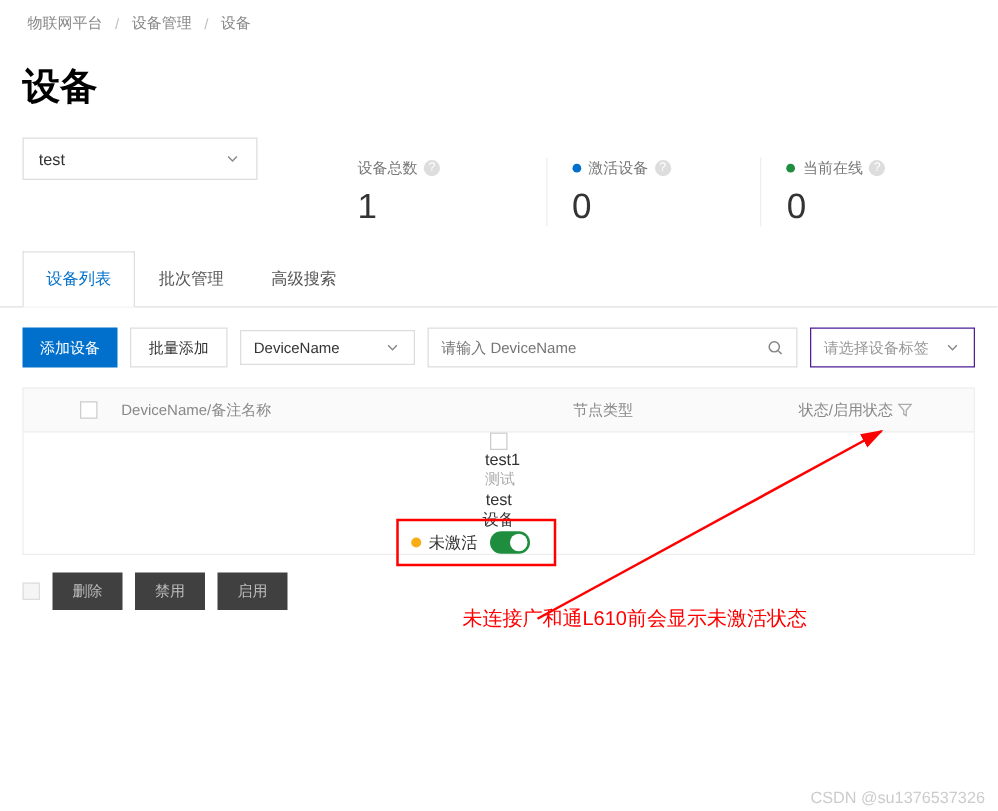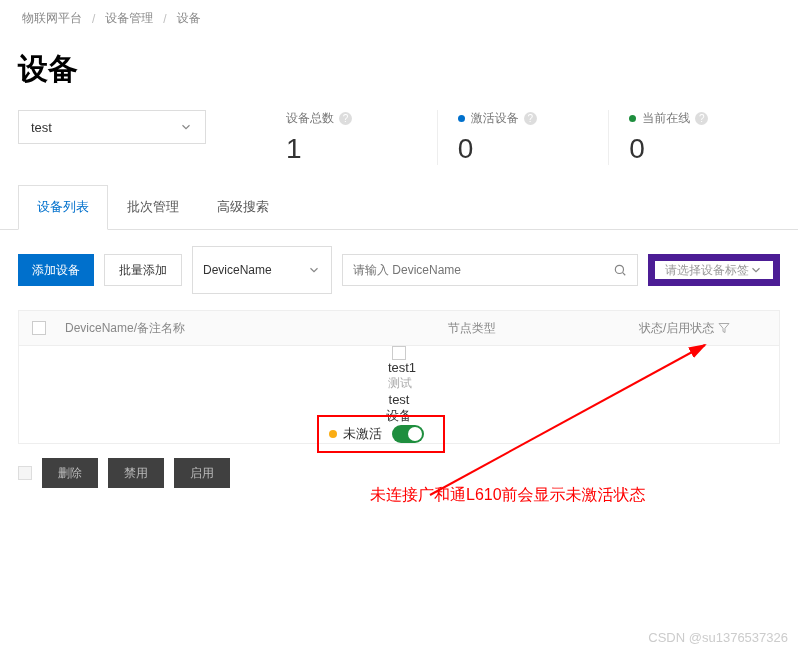--- a/index.html
+++ b/index.html
@@ -8,45 +8,45 @@
     .breadcrumb { display: flex; align-items: center; padding: 10px 18px; font-size: 12px; color: #888; }
     .breadcrumb span { margin: 0 4px; }
     .breadcrumb .sep { color: #c0c0c0; margin: 0 6px; }
     
     .page-title { font-size: 30px; font-weight: 600; padding: 12px 18px 20px; color: #000; }
     
     .summary-row { display: flex; padding: 0 18px 20px; }
     .product-select { width: 188px; height: 34px; border: 1px solid #ddd; display: flex; align-items: center; justify-content: space-between; padding: 0 12px; font-size: 13px; color: #333; cursor: pointer; margin-right: 60px; }
     .chevron-down { width: 14px; height: 14px; }
     
-    .stat-block { flex: 1; padding-left: 20px; border-right: 1px solid #eee; }
+    .stat-block { flex: 1; padding-left: 20px; border-right: 1px solid #eee; margin-top: 16px; }
     .stat-block:last-child { border-right: none; }
     .stat-label { display: flex; align-items: center; font-size: 12px; color: #777; margin-bottom: 6px; }
     .stat-dot { width: 7px; height: 7px; border-radius: 50%; margin-right: 6px; }
     .dot-blue { background: #0070cc; }
     .dot-green { background: #1e8e3e; }
     .help-icon { width: 13px; height: 13px; border-radius: 50%; background: #ddd; color: #fff; font-size: 10px; display: inline-flex; align-items: center; justify-content: center; margin-left: 5px; }
     .stat-value { font-size: 28px; font-weight: 300; color: #333; }
     
     .tabs { display: flex; border-bottom: 1px solid #e0e0e0; padding: 0 18px; }
     .tab { padding: 12px 18px; font-size: 13px; color: #555; cursor: pointer; border: 1px solid transparent; }
     .tab.active { color: #0070cc; border: 1px solid #e0e0e0; border-bottom: 1px solid #fff; margin-bottom: -1px; }
     
     .toolbar { display: flex; padding: 16px 18px; gap: 10px; align-items: center; }
     .btn { height: 32px; padding: 0 14px; font-size: 12px; display: flex; align-items: center; cursor: pointer; border: none; }
     .btn-primary { background: #0070cc; color: #fff; }
     .btn-default { background: #fff; border: 1px solid #ddd; color: #333; }
-    .select-box { height: 48px; border: 1px solid #ddd; display: flex; align-items: center; justify-content: space-between; padding: 0 10px; font-size: 12px; color: #333; cursor: pointer; min-width: 140px; }
+    .select-box { height: 28px; border: 1px solid #ddd; display: flex; align-items: center; justify-content: space-between; padding: 0 10px; font-size: 12px; color: #333; cursor: pointer; min-width: 140px; }
     .search-box { flex: 1; height: 32px; border: 1px solid #ddd; display: flex; align-items: center; padding: 0 10px; gap: 37px; }
     .search-box input { flex: 1; border: none; outline: none; font-size: 12px; }
     .search-icon { width: 14px; height: 14px; opacity: 0.6; }
-    .tag-select { height: 32px; border: 7px solid #4c1d95; display: flex; align-items: center; justify-content: space-between; padding: 0 10px; font-size: 12px; color: #999; cursor: pointer; min-width: 132px; }
+    .tag-select { height: 32px; border: 1px solid #4c1d95; display: flex; align-items: center; justify-content: space-between; padding: 0 10px; font-size: 12px; color: #999; cursor: pointer; min-width: 132px; }
     
     .table { width: 100%; padding: 0 18px; }
-    .table-head { display: flex; align-items: center; border: 1px solid #eee; background: #fafafa; height: 36px; font-size: 12px; color: #888; }
+    .table-head { display: flex; align-items: center; border: 1px solid #eee; background: #fafafa; height: 36px; font-size: 12px; color: #888; padding-left: 32px; }
     .table-row { display: flex; align-items: center; border: 1px solid #eee; border-top: none; min-height: 56px; font-size: 13px; color: #333; flex-direction: column; }
     .col-cb { width: 40px; display: flex; justify-content: center; }
     .checkbox { width: 14px; height: 14px; border: 1px solid #ccc; background: #fff; cursor: pointer; }
     .col-name { flex: 2; padding-left: 6px; }
     .col-name .sub { font-size: 12px; color: #aaa; }
     .col-product { flex: 1.3; }
     .col-node { flex: 1; }
     .col-status { width: 140px; display: flex; align-items: center; }
     .filter-icon { width: 12px; height: 12px; margin-left: 4px; }
     

